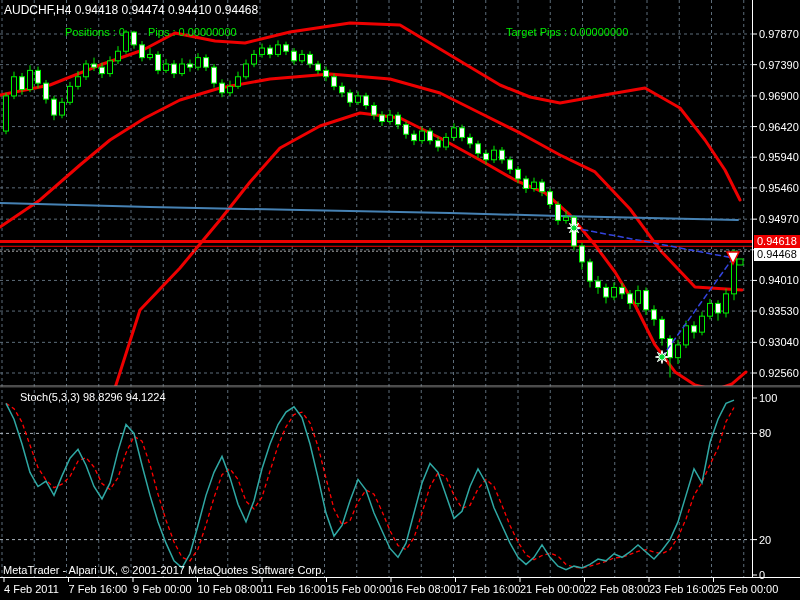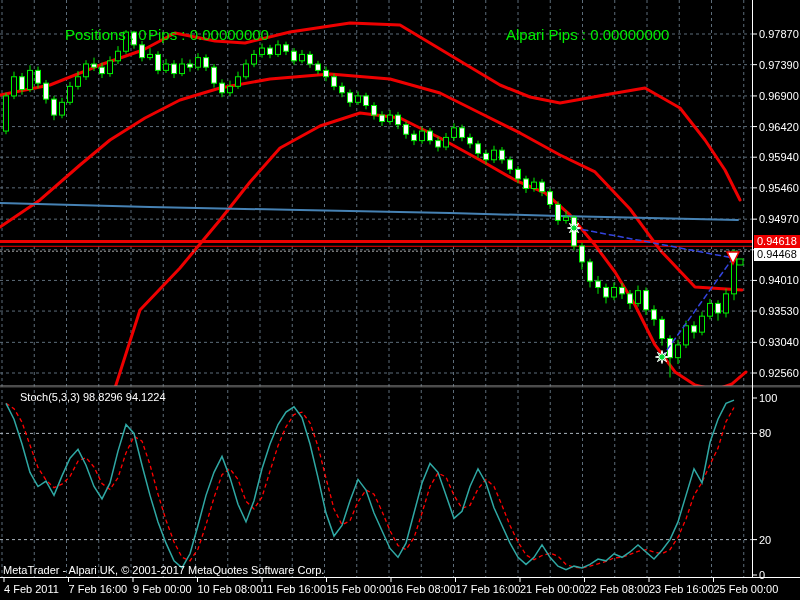--- a/index.html
+++ b/index.html
@@ -2,21 +2,21 @@
 <html><head>
 <meta charset="utf-8">
 <style>
   html,body{margin:0;padding:0;background:#000;}
   #mt4{position:relative;width:800px;height:600px;background:#000;overflow:hidden;
        font-family:"Liberation Sans",sans-serif;}
   #chart-svg{position:absolute;left:0;top:0;}
   .ovl{position:absolute;white-space:pre;pointer-events:none;}
   .title{left:4px;top:3px;color:#fff;font-size:12px;}
   .ea-name{right:8px;top:4px;color:#fff;font-size:11px;letter-spacing:0.5px;}
-  .ea-label{top:26px;color:#00ee00;font-size:15px;}
+  .ea-label{top:26px;color:#00ee00;font-size:11px;}
   .stoch-label{left:4px;top:391px;color:#fff;font-size:11px;padding-left:16px;}
   .copyright{left:3px;top:564px;color:#fff;font-size:11px;}
   .price-tag{position:absolute;left:754px;width:45px;height:13px;font-size:11px;
              line-height:13px;padding-left:3px;}
   .tag-red{background:#ee0000;color:#fff;}
   .tag-white{background:#fff;color:#000;}
   text{font-family:"Liberation Sans",sans-serif;font-size:11px;fill:#fff;}
 </style>
 </head>
 <body>
@@ -518,25 +518,26 @@
         <text x="520" y="593">21 Feb 00:00</text>
         <line x1="584.5" y1="578" x2="584.5" y2="582" stroke="#ffffff" stroke-width="1"></line>
         <text x="584.5" y="593">22 Feb 08:00</text>
         <line x1="649" y1="578" x2="649" y2="582" stroke="#ffffff" stroke-width="1"></line>
         <text x="649" y="593">23 Feb 16:00</text>
         <line x1="713.5" y1="578" x2="713.5" y2="582" stroke="#ffffff" stroke-width="1"></line>
         <text x="713.5" y="593">25 Feb 00:00</text>
       </g>
     </svg>
 
+  <div class="ovl title">AUDCHF,H4 0.94418 0.94474 0.94410 0.94468</div>
 
 
   <div class="ovl ea-label" style="left:65px">Positions : 0</div>
   <div class="ovl ea-label" style="left:148px">Pips : 0.00000000</div>
-  <div class="ovl ea-label" style="left:506px">Alpari Pips : 0.00000000</div>
+  <div class="ovl ea-label" style="left:506px">Target Pips : 0.00000000</div>
 
   <div class="ovl stoch-label">Stoch(5,3,3) 98.8296 94.1224</div>
 
   <div class="price-tag tag-red" style="top:235px">0.94618</div>
   <div class="price-tag tag-white" style="top:248px">0.94468</div>
 
   <div class="ovl copyright">MetaTrader - Alpari UK, © 2001-2017 MetaQuotes Software Corp.</div>
 </div>
 
 </body></html>

